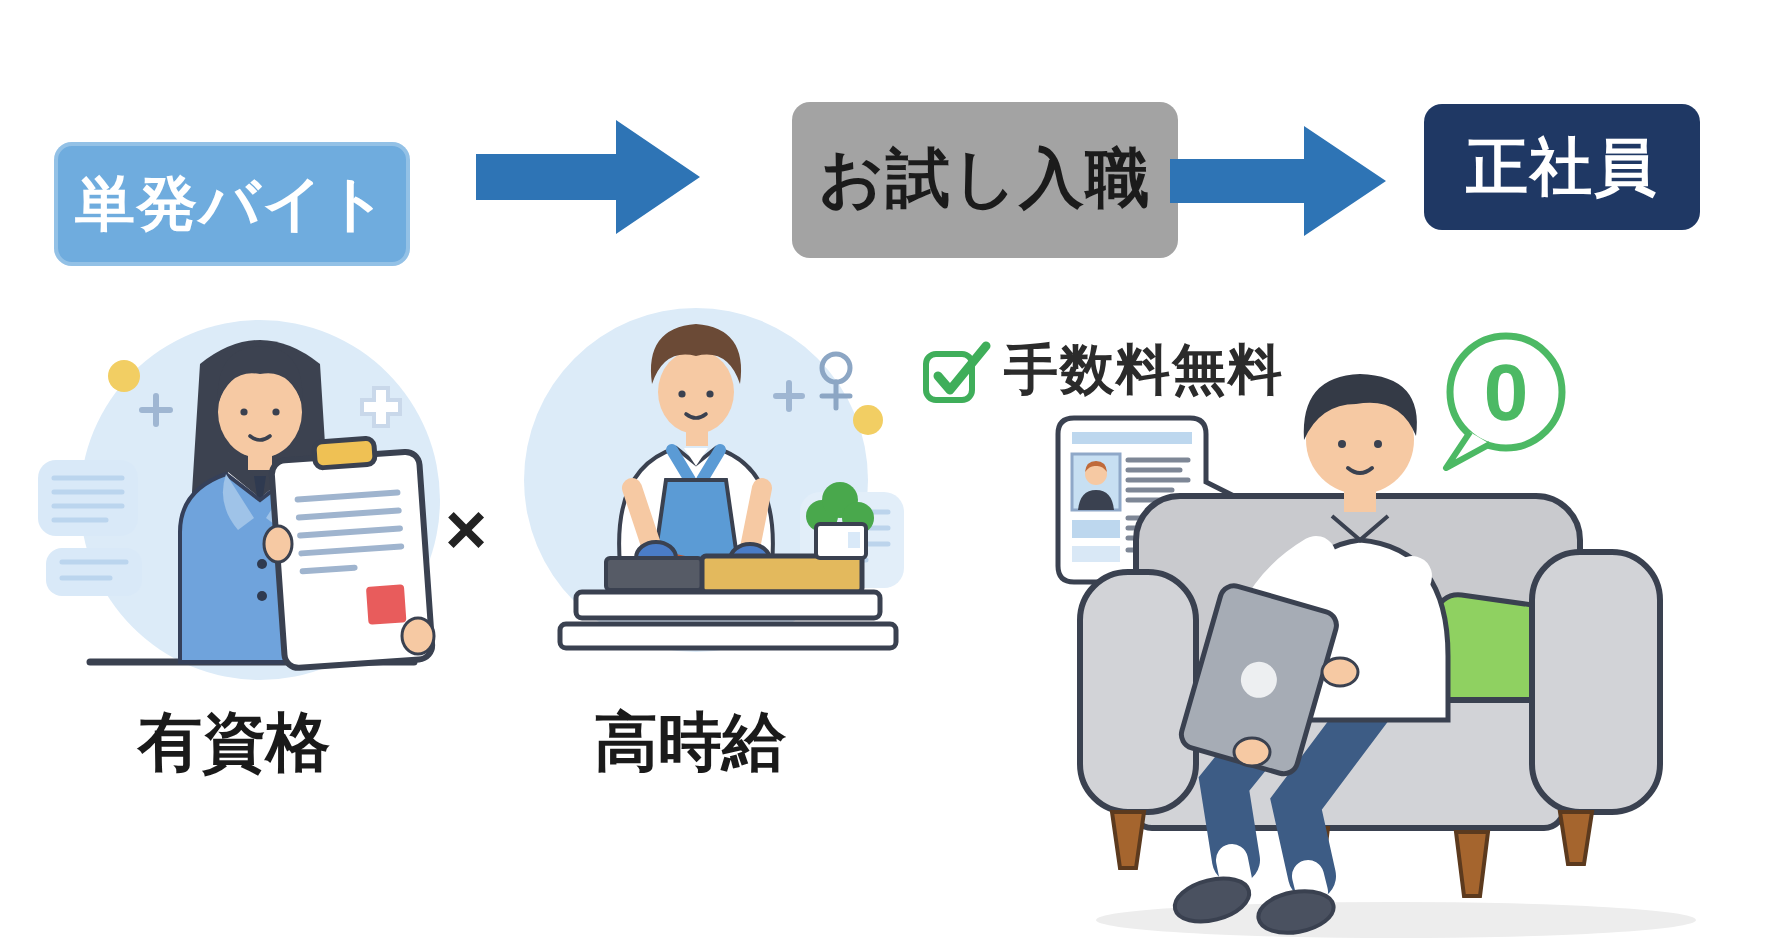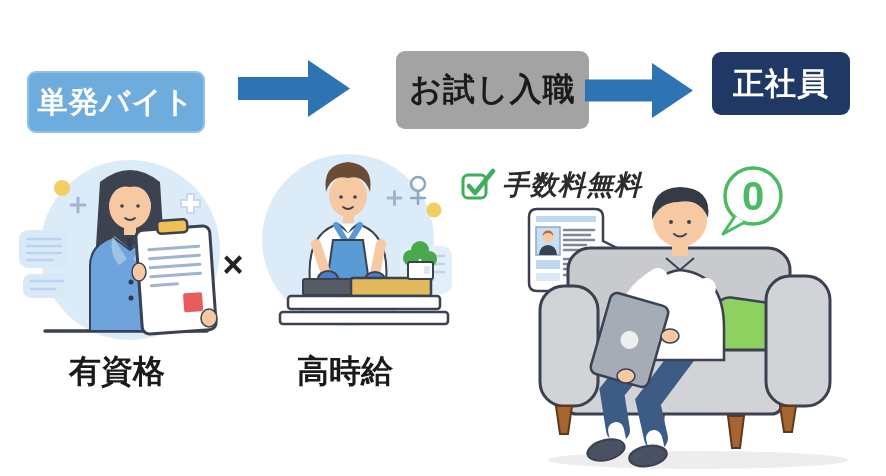--- a/index.html
+++ b/index.html
@@ -35,21 +35,21 @@
   }
   .label-1{left:52px;}
   .label-2{left:280px;}
   .multiply{
     position:absolute;left:213px;top:244px;width:40px;
     text-align:center;font-size:36px;font-weight:bold;color:#222222;
   }
   
   .benefit-row{
     position:absolute;left:460px;top:167px;
-    display:flex;align-items:flex-start;gap:6px;font-style:italic;
+    display:flex;align-items:flex-end;gap:6px;
   }
   .benefit-text{font-size:27px;font-weight:bold;color:#2b2b2b;letter-spacing:1px;}
 </style>
 </head>
 <body>
 
 <div class="canvas">
 
   <div class="flow-box step-1">
     <span>単発バイト</span>

